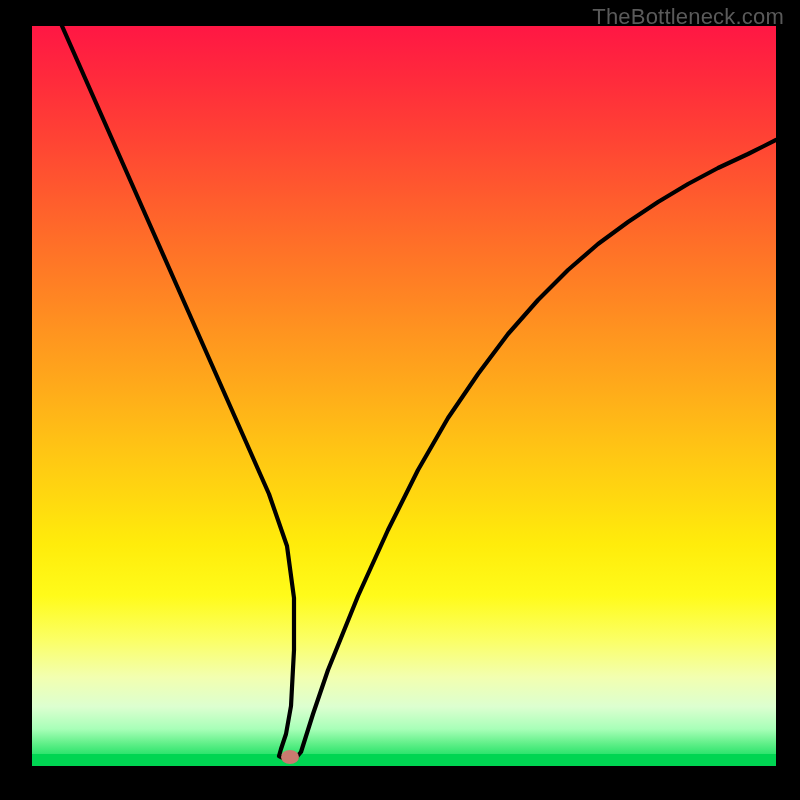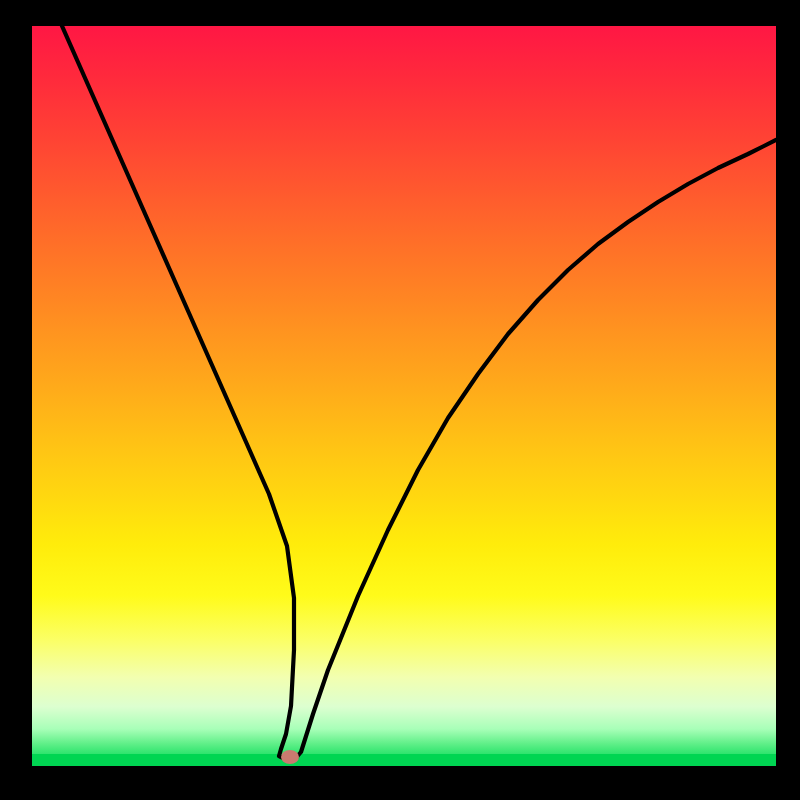--- a/index.html
+++ b/index.html
@@ -122,14 +122,15 @@
                L 626 176
                L 656 158
                L 686 142
                L 716 128
                L 744 114" fill="none" stroke="#000" stroke-width="4.2" stroke-linecap="round" stroke-linejoin="round"></path>
     </svg>
 
     <div class="marker" style="left: 249px; bottom: 2px;"></div>
   </div>
 
+  <div class="watermark">TheBottleneck.com</div>
 
 </div>
 
 </body></html>

